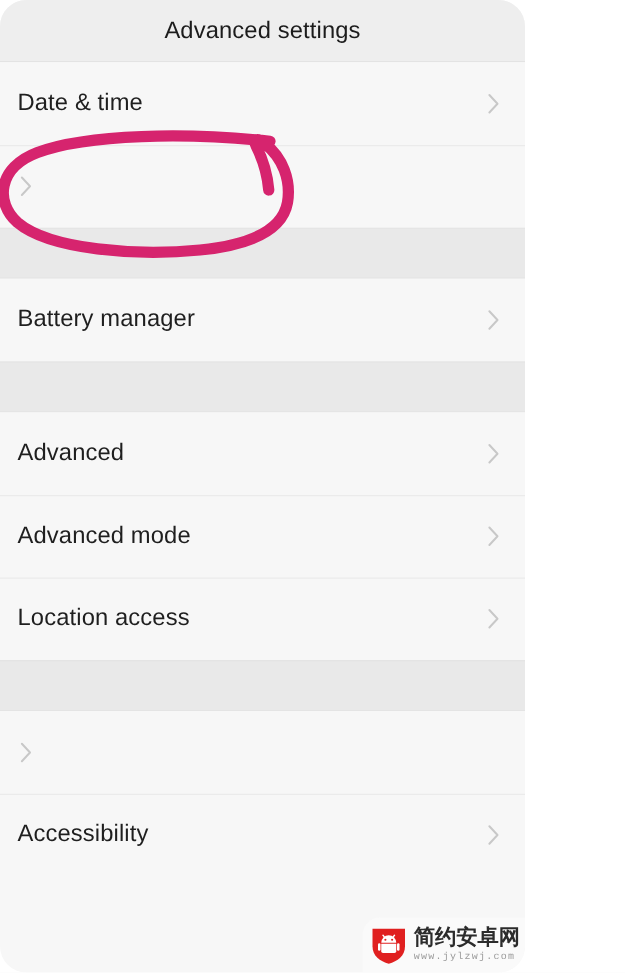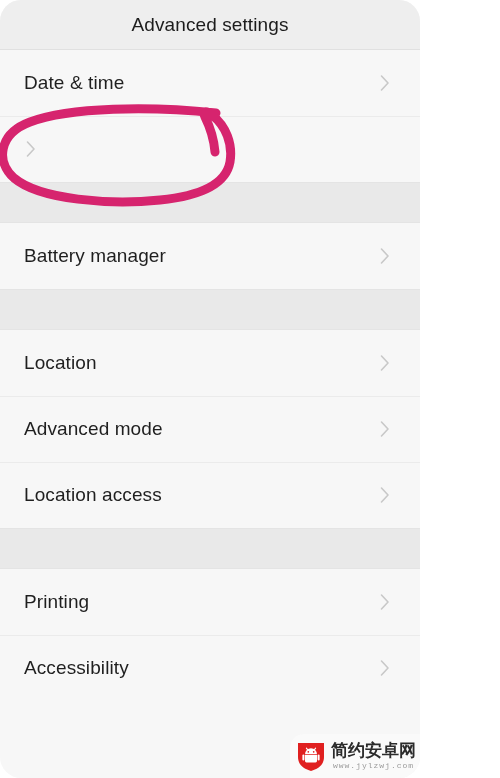--- a/index.html
+++ b/index.html
@@ -44,21 +44,21 @@
     background: #f7f7f7;
   }
   .group {
     background: #f7f7f7;
   }
   .row {
     position: relative;
     height: 66px;
     display: flex;
     align-items: center;
-    padding: 0 24px;
+    padding: 0 14px;
     box-sizing: border-box;
     background: #f7f7f7;
   }
   .row + .row::before {
     content: "";
     position: absolute;
     left: 0;
     right: 0;
     top: 0;
     height: 1px;
@@ -118,21 +118,20 @@
     width: 30px;
     height: 32px;
     margin-right: 5px;
   }
   .wm-logo svg { display: block; }
   .wm-text {
     display: flex;
     flex-direction: column;
     justify-content: center;
     line-height: 1;
-    align-items: center;
   }
   .wm-title {
     font-size: 17px;
     font-weight: bold;
     color: #2b2b2b;
     letter-spacing: 0px;
     font-family: "DejaVu Sans", sans-serif;
   }
   .wm-url {
     font-size: 8px;
@@ -176,21 +175,21 @@
           <span class="chevron">
             <svg viewBox="0 0 14 22" xmlns="http://www.w3.org/2000/svg">
               <polyline points="3.5,4 10,11 3.5,18" fill="none" stroke="#c8c8c8" stroke-width="1.6" stroke-linecap="round" stroke-linejoin="round"></polyline>
             </svg>
           </span>
         </div>
       </div>
       <div class="spacer"></div>
       <div class="group">
         <div class="row">
-          <span class="row-label">Location</span>
+          <span class="row-label">Advanced</span>
           <span class="chevron">
             <svg viewBox="0 0 14 22" xmlns="http://www.w3.org/2000/svg">
               <polyline points="3.5,4 10,11 3.5,18" fill="none" stroke="#c8c8c8" stroke-width="1.6" stroke-linecap="round" stroke-linejoin="round"></polyline>
             </svg>
           </span>
         </div>
         <div class="row">
           <span class="row-label">Advanced mode</span>
           <span class="chevron">
             <svg viewBox="0 0 14 22" xmlns="http://www.w3.org/2000/svg">
@@ -203,21 +202,20 @@
           <span class="chevron">
             <svg viewBox="0 0 14 22" xmlns="http://www.w3.org/2000/svg">
               <polyline points="3.5,4 10,11 3.5,18" fill="none" stroke="#c8c8c8" stroke-width="1.6" stroke-linecap="round" stroke-linejoin="round"></polyline>
             </svg>
           </span>
         </div>
       </div>
       <div class="spacer"></div>
       <div class="group">
         <div class="row">
-          <span class="row-label">Printing</span>
           <span class="chevron">
             <svg viewBox="0 0 14 22" xmlns="http://www.w3.org/2000/svg">
               <polyline points="3.5,4 10,11 3.5,18" fill="none" stroke="#c8c8c8" stroke-width="1.6" stroke-linecap="round" stroke-linejoin="round"></polyline>
             </svg>
           </span>
         </div>
         <div class="row">
           <span class="row-label">Accessibility</span>
           <span class="chevron">
             <svg viewBox="0 0 14 22" xmlns="http://www.w3.org/2000/svg">

